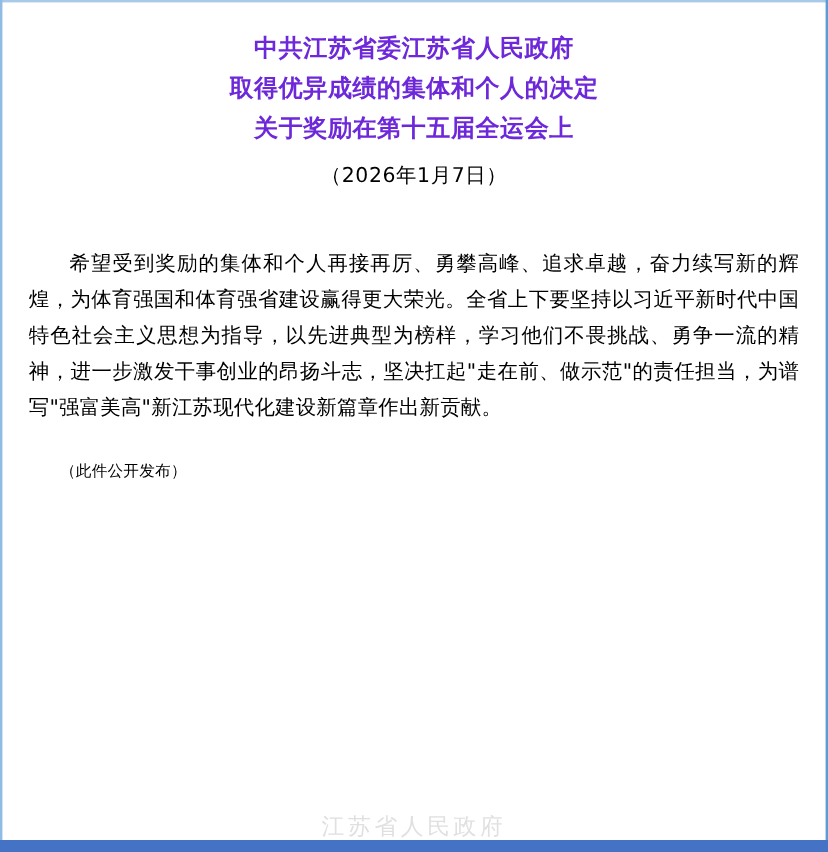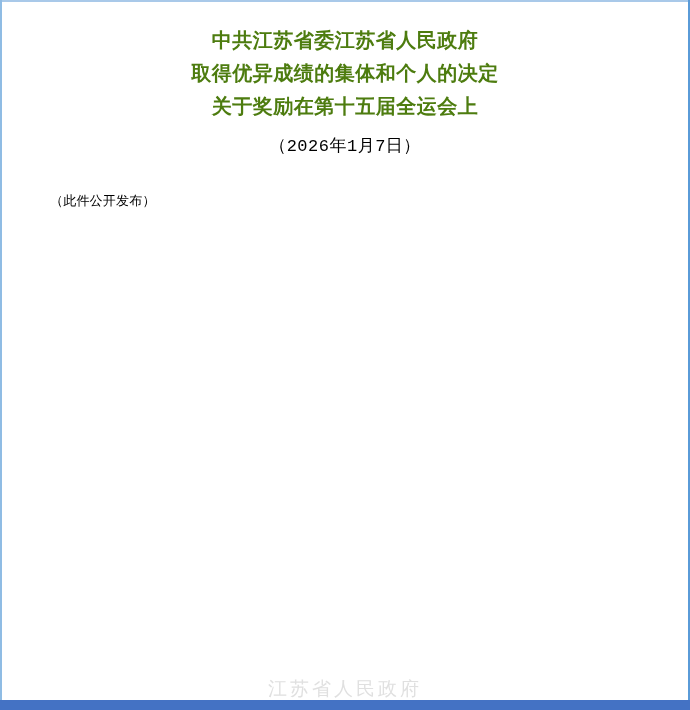--- a/index.html
+++ b/index.html
@@ -67,31 +67,30 @@
     padding: 24px 22px 0 22px;
   }
   .title-block {
     text-align: center;
   }
   .title-line {
     font-family: "DejaVu Sans", "Liberation Sans", sans-serif;
     font-weight: bold;
     font-size: 20px;
     line-height: 33px;
-    color: #4d7c0f;
+    color: #6d28d9;
     letter-spacing: 0.5px;
   }
   .subtitle-date {
     text-align: center;
     font-size: 17px;
     line-height: 30px;
     color: #000000;
     margin-top: 9px;
     letter-spacing: 0.5px;
-    font-family: Liberation Mono, monospace;
   }
   .para {
     font-size: 17px;
     line-height: 30px;
     color: #000000;
     text-align: justify;
     text-justify: inter-ideograph;
     text-indent: 2em;
     letter-spacing: 0.2px;
   }
@@ -120,20 +119,21 @@
 
     <div class="title-block">
       <div class="title-line">中共江苏省委江苏省人民政府</div>
       <div class="title-line">取得优异成绩的集体和个人的决定</div>
       <div class="title-line">关于奖励在第十五届全运会上</div>
     </div>
 
     <div class="subtitle-date">（2026年1月7日）</div>
 
 
+    <div class="para" id="para-2">希望受到奖励的集体和个人再接再厉、勇攀高峰、追求卓越，奋力续写新的辉煌，为体育强国和体育强省建设赢得更大荣光。全省上下要坚持以习近平新时代中国特色社会主义思想为指导，以先进典型为榜样，学习他们不畏挑战、勇争一流的精神，进一步激发干事创业的昂扬斗志，坚决扛起"走在前、做示范"的责任担当，为谱写"强富美高"新江苏现代化建设新篇章作出新贡献。</div>
 
 
     <div id="public-note">（此件公开发布）</div>
 
   </div>
 
   <div class="watermark">江苏省人民政府</div>
 
   <div class="edge-bottom"></div>
 

